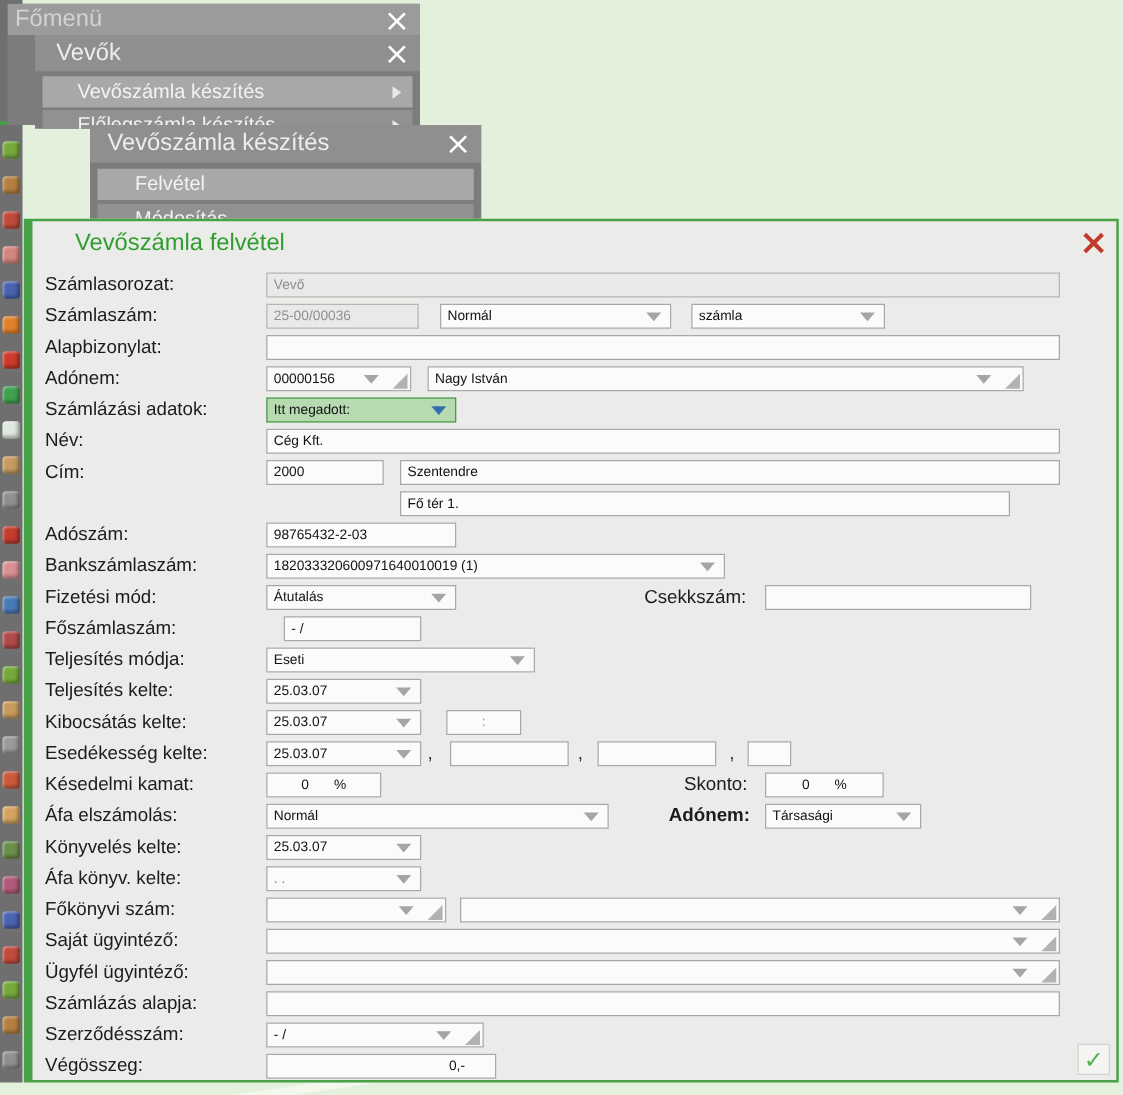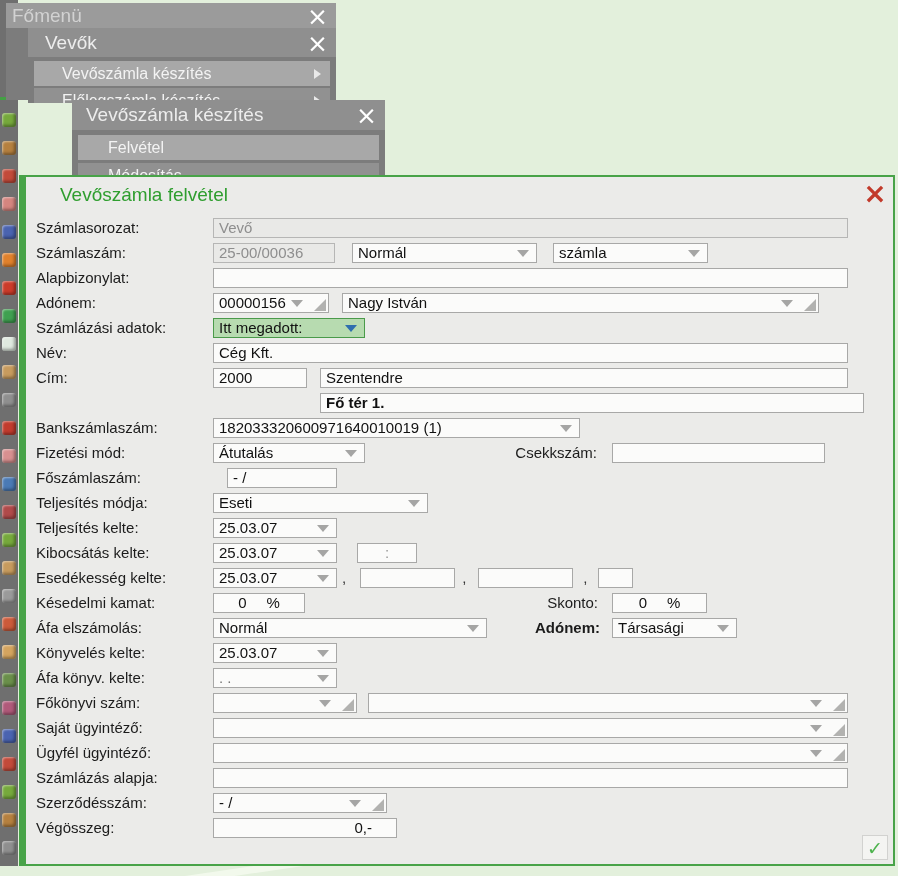--- a/index.html
+++ b/index.html
@@ -35,21 +35,21 @@
   .dlg-head{height:38px;position:relative;}
   .dlg-title{position:absolute;left:10px;top:7px;font-size:19px;color:#2f9e2f;margin-left:24px;}
   .dlg-close{position:absolute;right:7px;top:4px;width:22px;height:24px;display:flex;align-items:center;
              justify-content:center;color:#c23a2b;font-size:28px;font-weight:bold;
              font-family:"DejaVu Sans",sans-serif;}
   .dlg-close::before{content:"×";}
   .row{height:25px;display:flex;align-items:center;padding-left:10px;box-sizing:border-box;}
   .lbl{width:177px;flex:none;font-size:15px;color:#1c1c1c;}
   .lbl2{text-align:right;font-size:15px;color:#1c1c1c;flex:none;}
   .fld{height:20px;box-sizing:border-box;background:#fbfbfa;border:1px solid #a8a8a7;
-       font-size:15px;color:#111;display:flex;align-items:center;padding:0 5px;
+       font-size:11px;color:#111;display:flex;align-items:center;padding:0 5px;
        position:relative;flex:none;overflow:hidden;}
   .fld .txt{white-space:nowrap;}
   .ro{background:#e9e9e7;border-color:#b6b6b5;color:#8e8e8e;}
   .grn{background:#b7dbb0;border-color:#4a9a4a;color:#111;}
   .arr{position:absolute;right:7px;top:50%;margin-top:-3px;width:0;height:0;
        border-left:6px solid transparent;border-right:6px solid transparent;
        border-top:7px solid #a5a5a4;}
   .arr.in{right:25px;}
   .arr.blue{border-top-color:#2f6fae;}
   .corner{position:absolute;right:2px;bottom:1px;width:0;height:0;
@@ -205,25 +205,31 @@
     <div class="fld" style="width:94px;">
       <span class="txt">2000</span>
     </div>
     <div class="fld" style="width:528px;margin-left:13px;">
       <span class="txt">Szentendre</span>
     </div>
   </div>
 
   <div class="row">
     <span class="lbl"></span>
-    <div class="fld" style="width:544px;margin-left:107px;font-weight:bold;">
+    <div class="fld" style="width:488px;margin-left:107px;">
       <span class="txt">Fő tér 1.</span>
     </div>
   </div>
 
+  <div class="row">
+    <span class="lbl">Adószám:</span>
+    <div class="fld" style="width:152px;">
+      <span class="txt">98765432-2-03</span>
+    </div>
+  </div>
 
   <div class="row">
     <span class="lbl">Bankszámlaszám:</span>
     <div class="fld" style="width:367px;">
       <span class="txt">182033320600971640010019 (1)</span>
       <span class="arr"></span>
     </div>
   </div>
 
   <div class="row">

